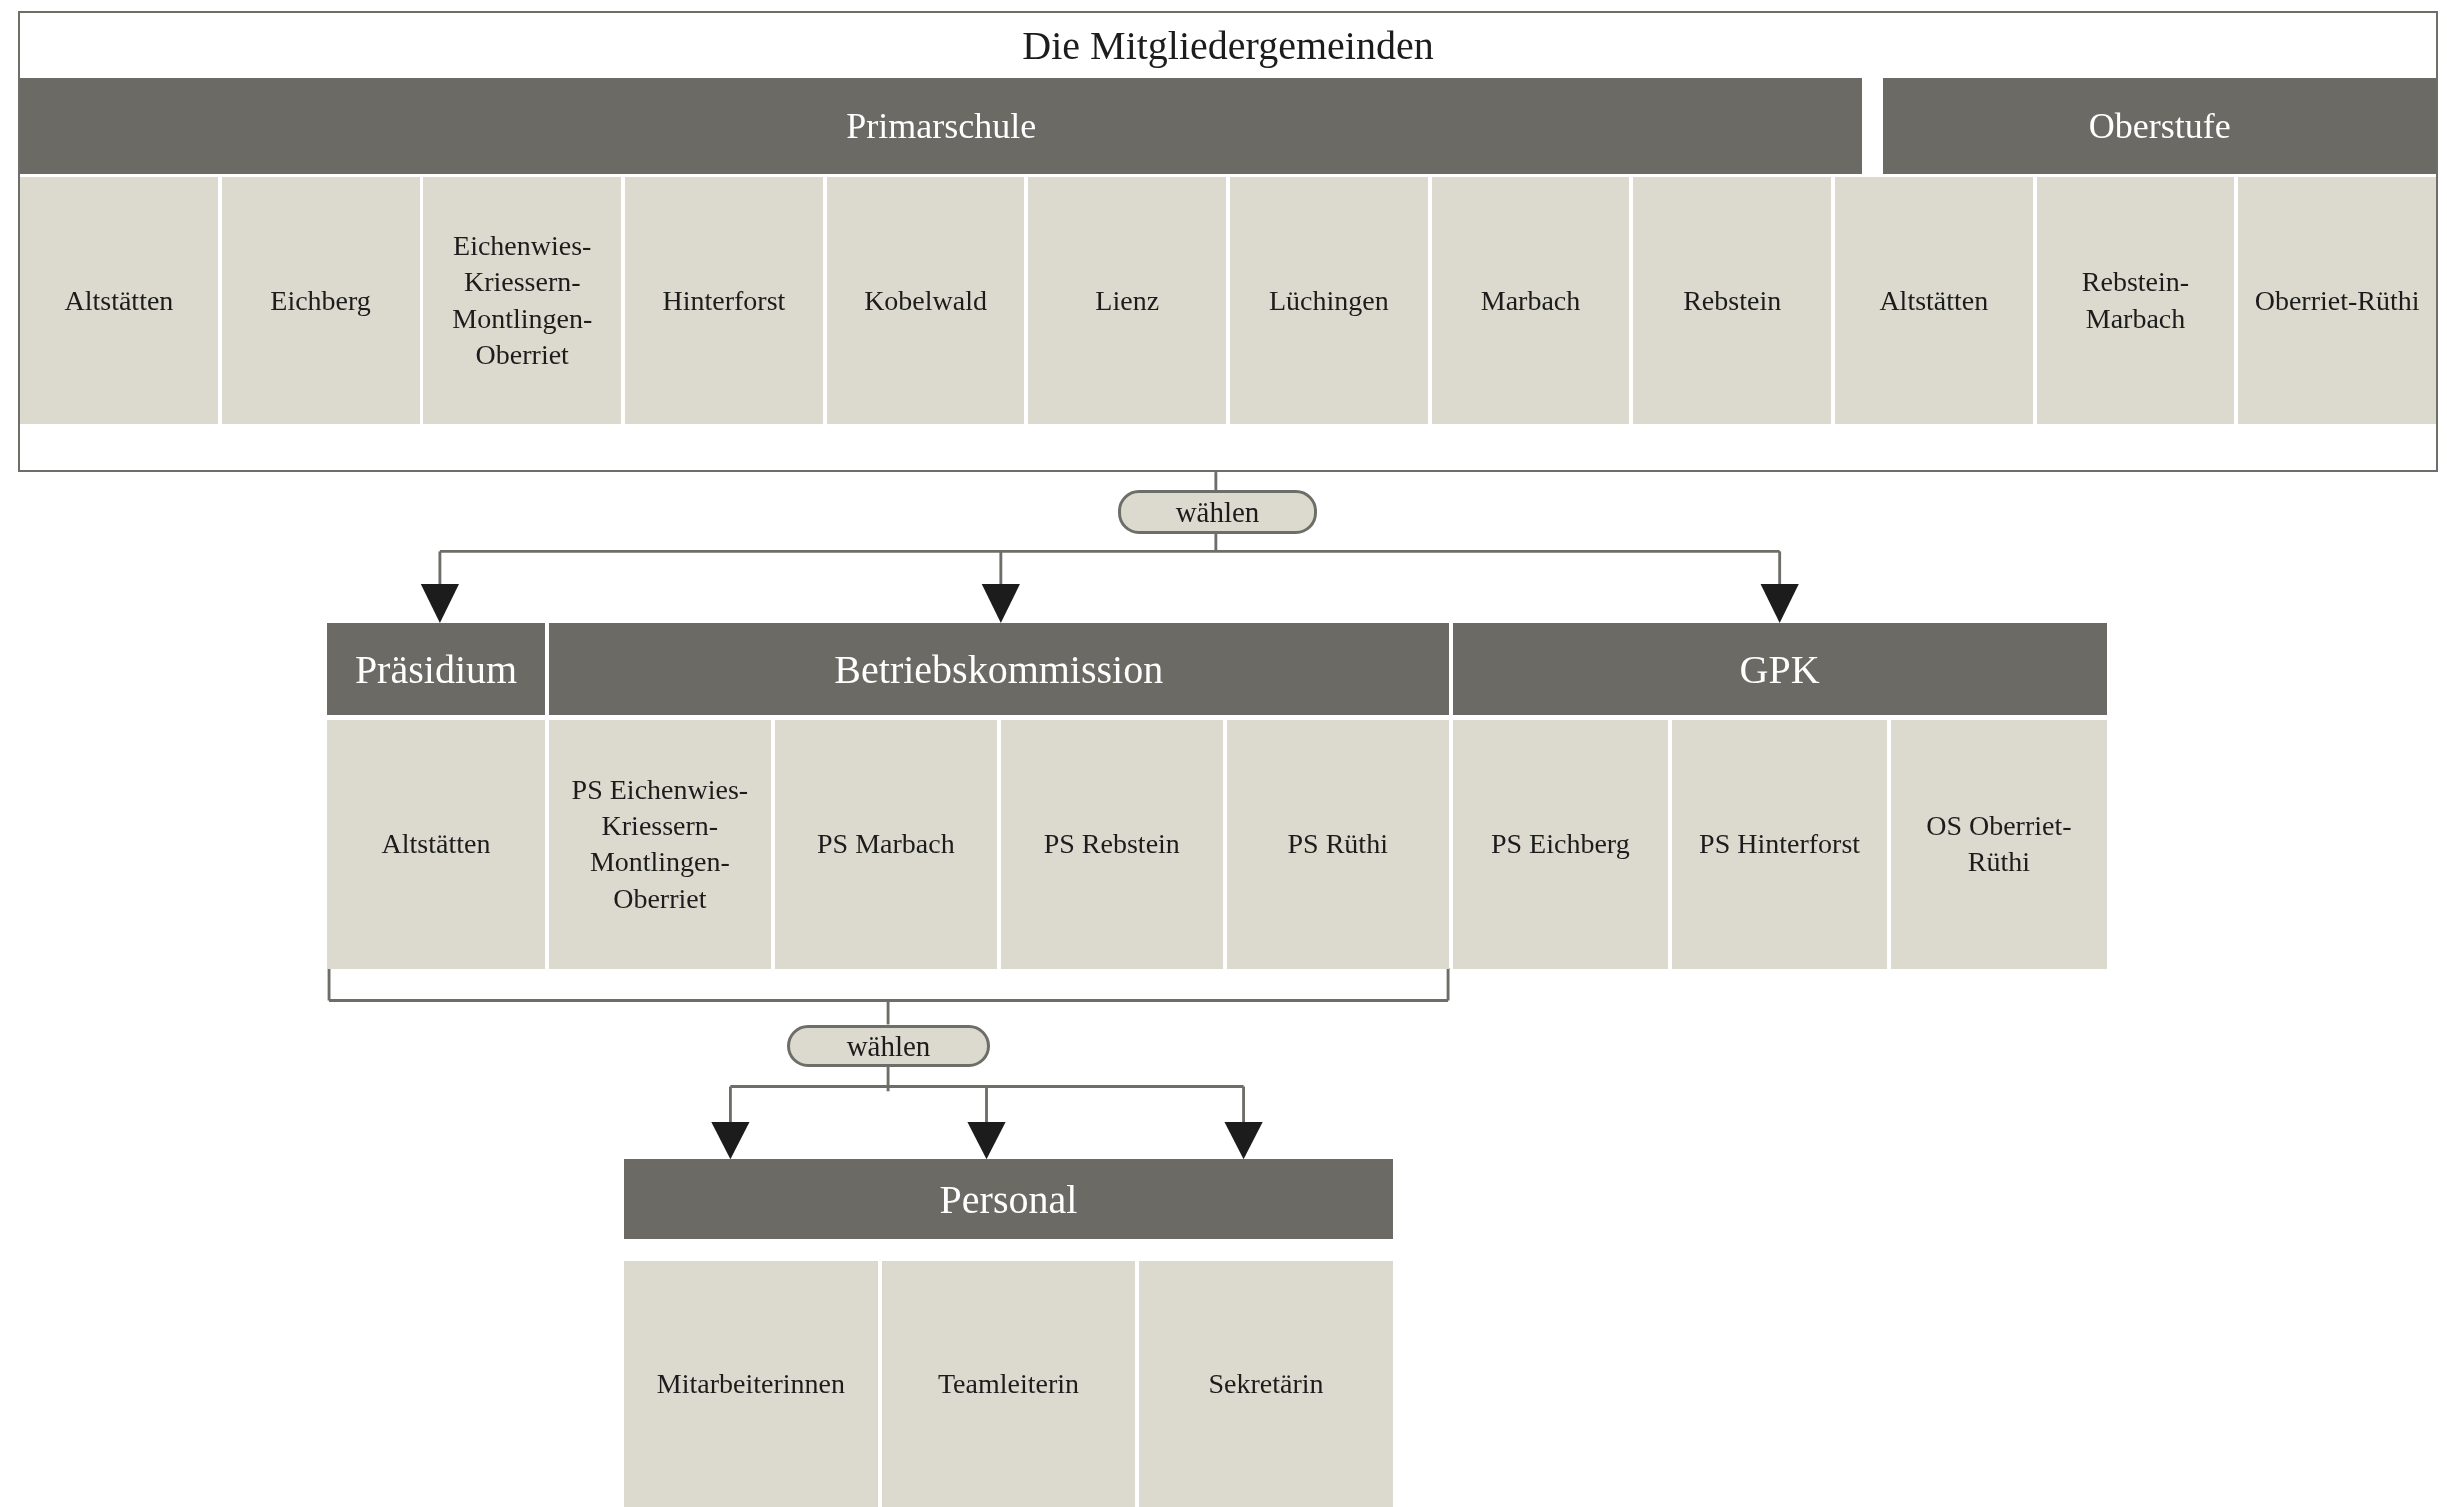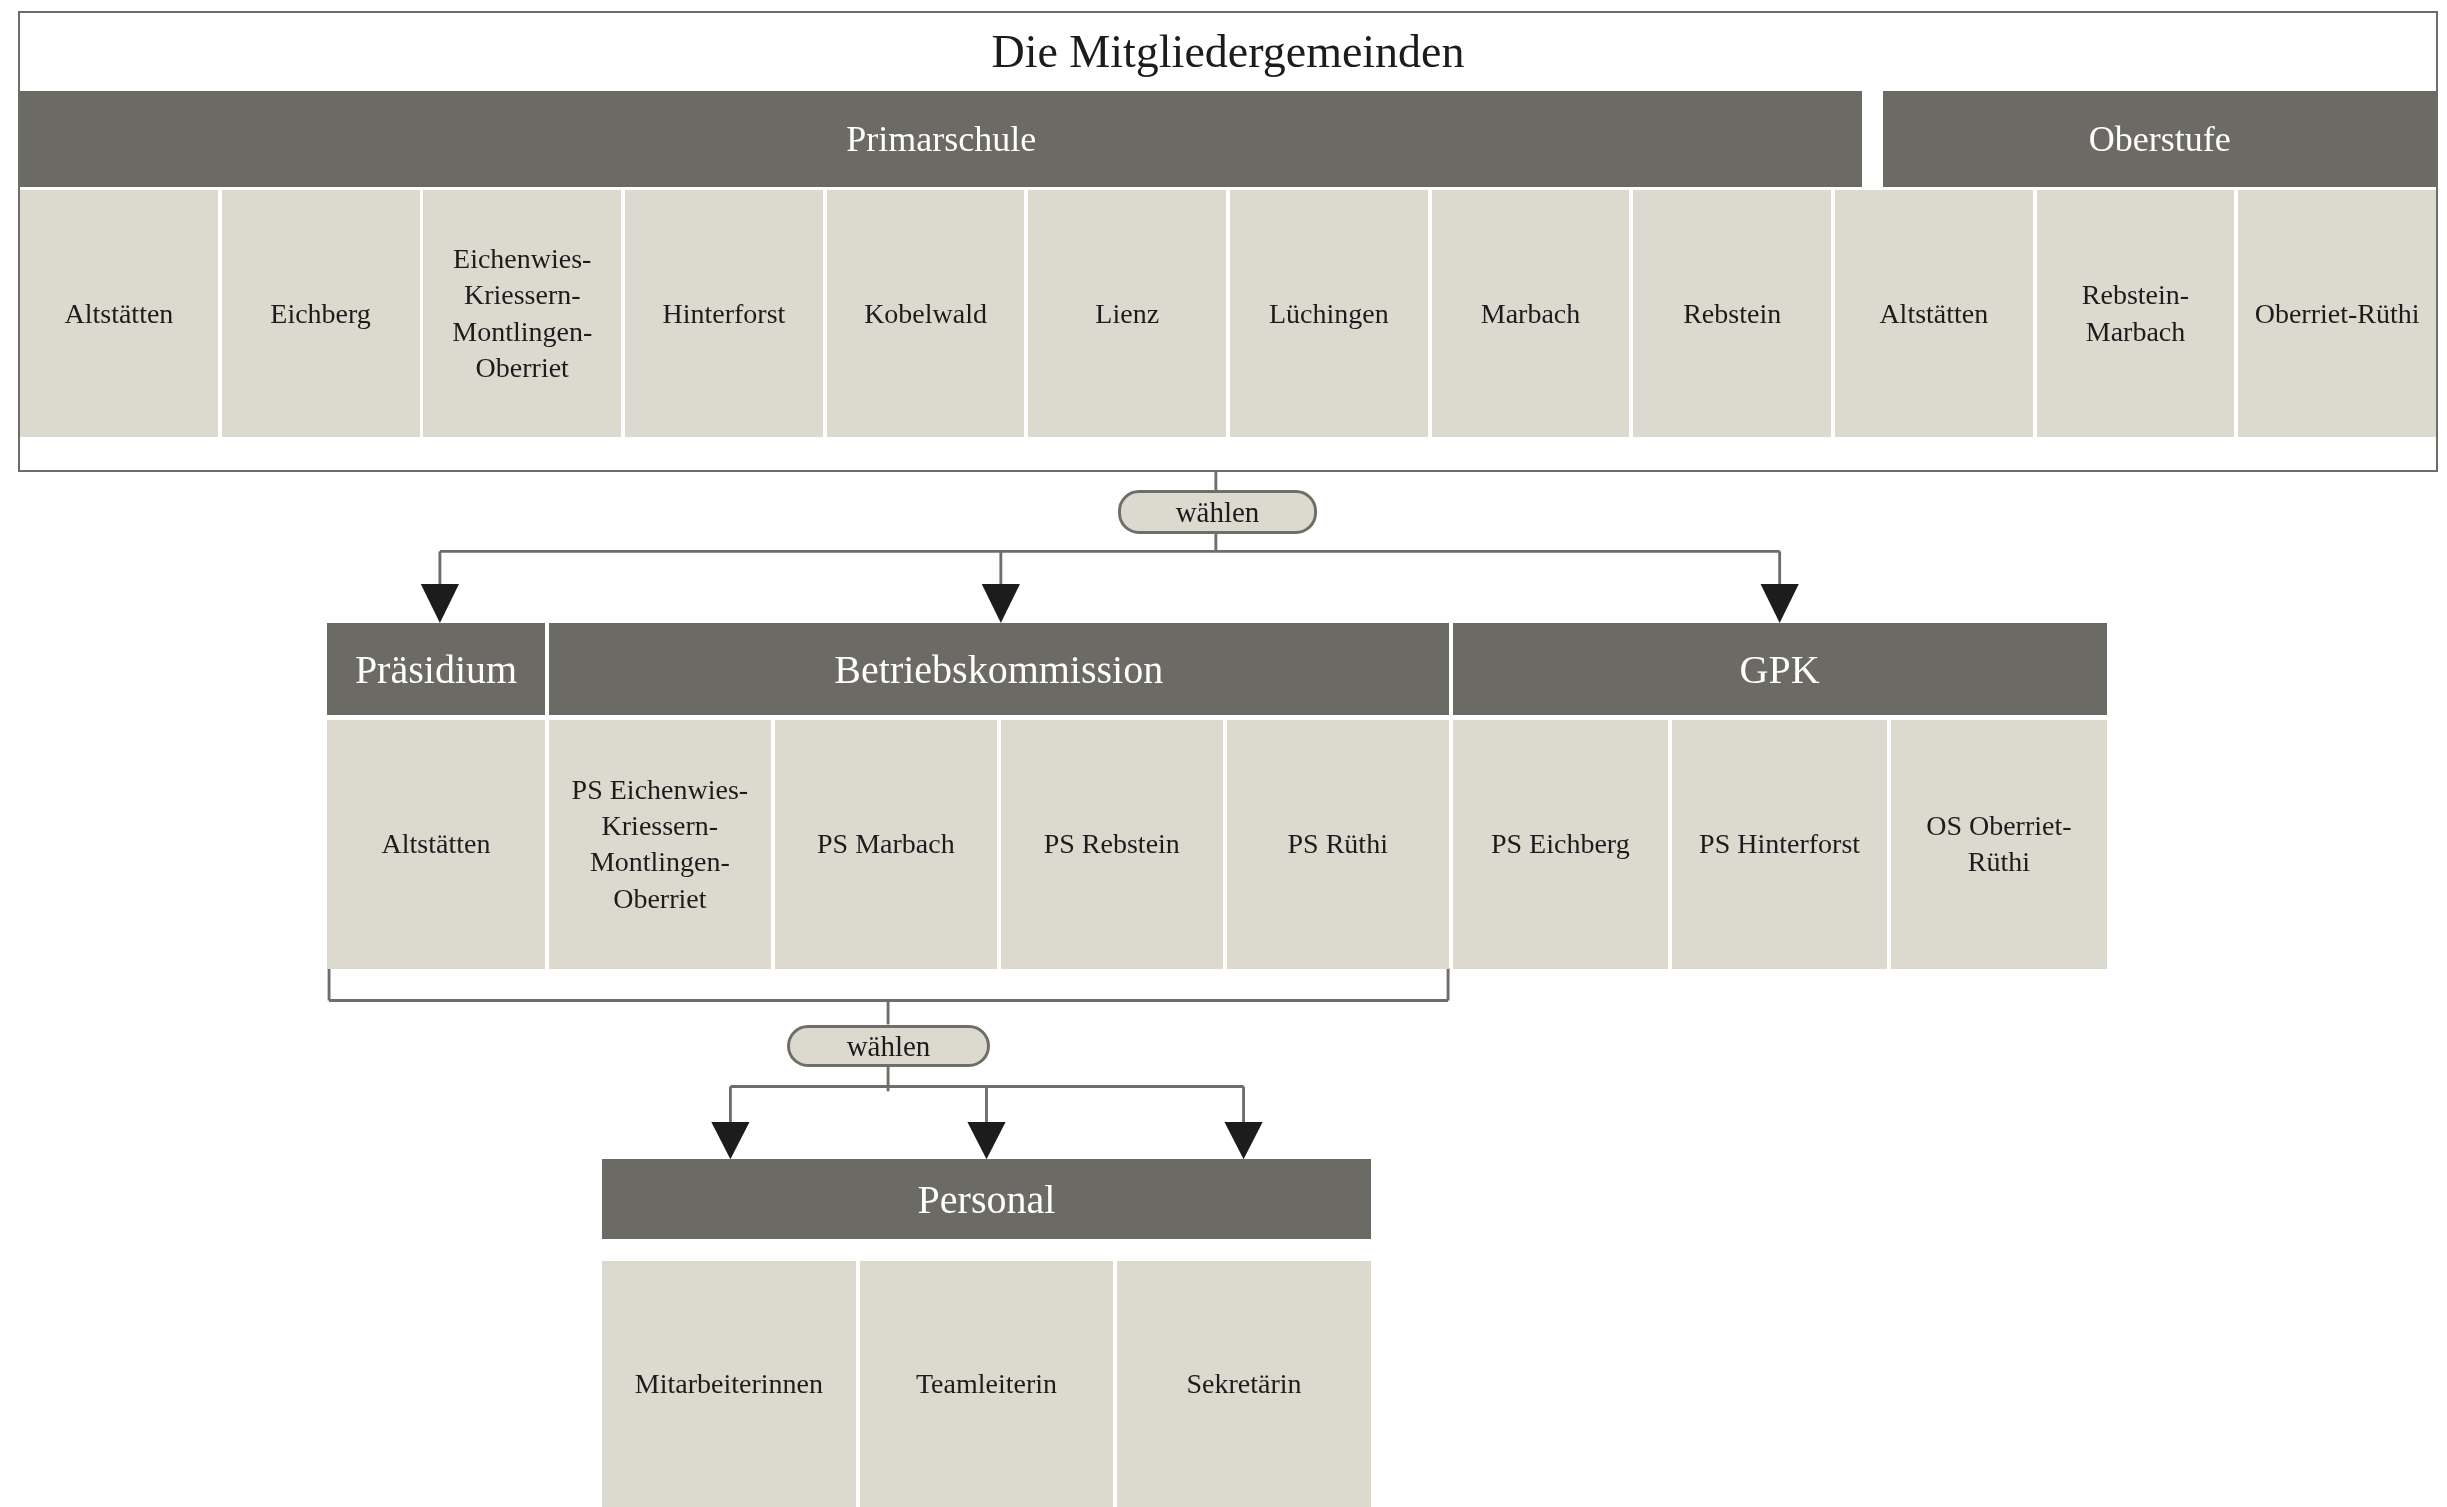--- a/index.html
+++ b/index.html
@@ -11,22 +11,22 @@
     overflow:hidden;
   }
   .lines{position:absolute;left:0;top:0;width:2447px;height:1507px;}
 
   
   .top-table{
     position:absolute;left:18px;top:10.5px;width:2420px;height:461px;
     border:2.9px solid #6e6e68;background:#ffffff;box-sizing:border-box;
   }
   .tt-title{
-    height:78px;display:flex;align-items:center;justify-content:center;
-    font-size:46px;color:#1c1c1c;
+    height:65px;display:flex;align-items:center;justify-content:center;
+    font-size:40px;color:#1c1c1c;
   }
   .band{display:flex;gap:21px;height:96px;}
   .band-cell{
     background:#6c6a64;color:#ffffff;
     display:flex;align-items:center;justify-content:center;
     font-size:36px;
   }
   .band-cell.primar{flex:10;}
   .band-cell.ober{flex:3;}
   .tt-cells{display:flex;gap:3.8px;height:247px;margin-top:3.8px;}
@@ -45,21 +45,21 @@
     display:flex;align-items:center;justify-content:center;
     font-size:40px;box-sizing:border-box;
   }
   .mt-cells{display:flex;gap:3.8px;height:249px;margin-top:4.8px;}
   .grp{display:flex;gap:3.8px;box-sizing:border-box;}
   .w-pres{width:218px;}
   .w-betr{width:900px;}
   .w-gpk{width:654px;}
 
   
-  .personal-table{position:absolute;left:602px;top:1159px;width:769px;height:331px;}
+  .personal-table{position:absolute;left:624px;top:1159px;width:769px;height:331px;}
   .pt-header{
     height:80px;background:#6c6a64;color:#ffffff;
     display:flex;align-items:center;justify-content:center;font-size:40px;
   }
   .pt-cells{display:flex;gap:3.8px;height:246px;margin-top:22px;}
 
   
   .pill{
     position:absolute;box-sizing:border-box;
     background:#dcdacf;border:3.8px solid #6e6e68;border-radius:21px;

